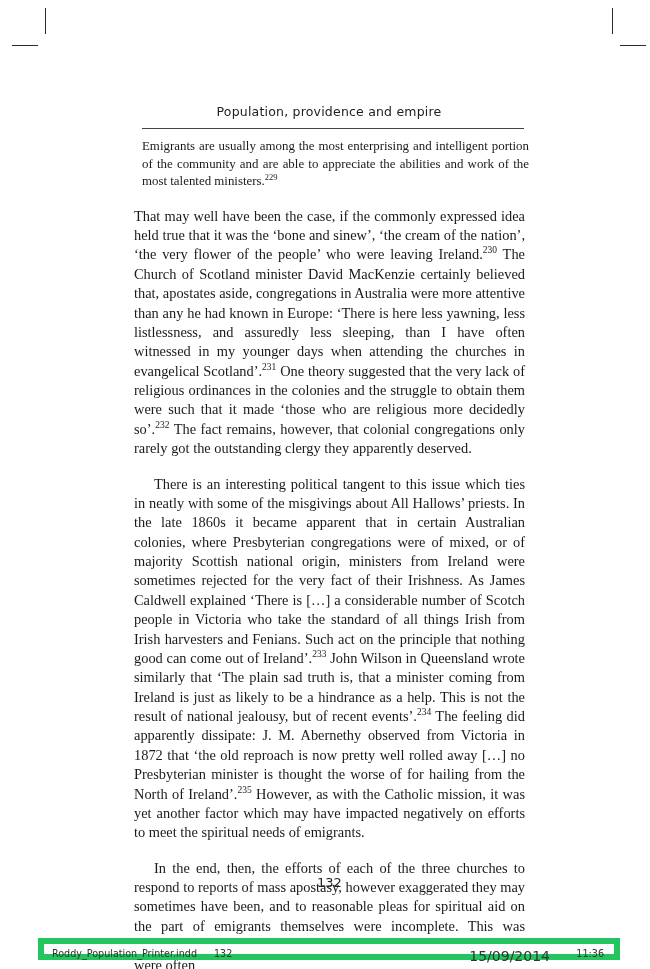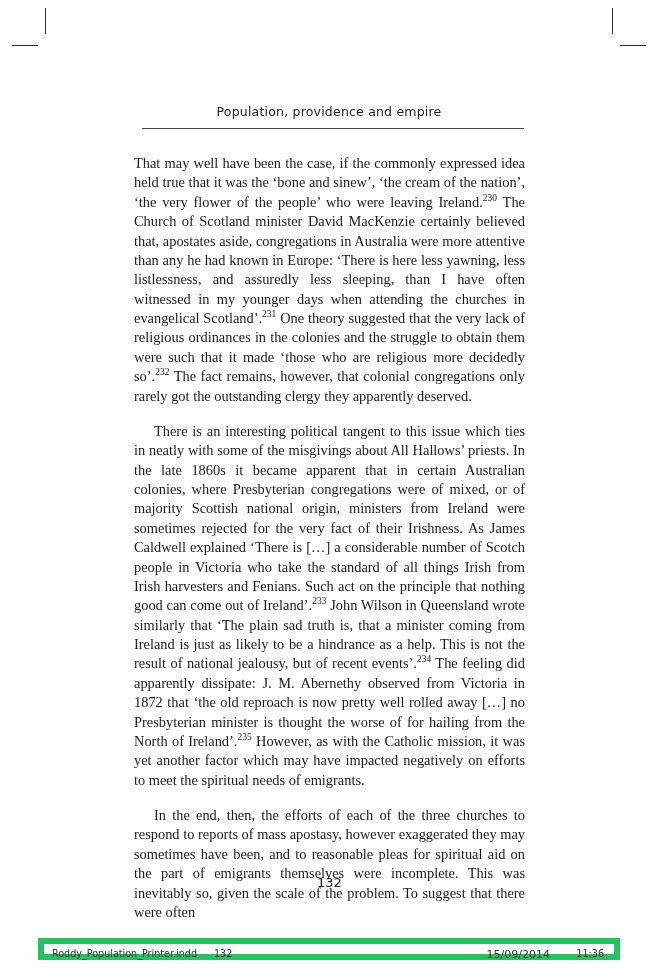--- a/index.html
+++ b/index.html
@@ -120,21 +120,21 @@
     left: 170px;
     top: 4px;
     font-size: 9.6px;
     font-family: "DejaVu Sans", sans-serif;
     color: #333;
   }
   .slug-date {
     position: absolute;
     right: 64px;
     top: 4px;
-    font-size: 11px;
+    font-size: 14px;
     font-family: "DejaVu Sans", sans-serif;
     color: #333;
   }
   .slug-time {
     position: absolute;
     right: 10px;
     top: 4px;
     font-size: 9.6px;
     font-family: "DejaVu Sans", sans-serif;
     color: #333;
@@ -147,20 +147,23 @@
 
   <div class="crop-mark cm-v" style="left:41px; top:8px;"></div>
   <div class="crop-mark cm-v" style="left:608px; top:8px;"></div>
   <div class="crop-mark cm-h" style="left:8px; top:45px;"></div>
   <div class="crop-mark cm-h" style="left:616px; top:45px;"></div>
 
   <div class="running-head">Population, providence and empire</div>
   <div class="head-rule"></div>
 
   <div class="text-col">
+    <div class="blockquote">
+      <span>Emigrants are usually among the most enterprising and intelligent portion of the community and are able to appreciate the abilities and work of the most talented ministers.</span><sup>229</sup>
+    </div>
     <div id="paragraphs">
         <p>That may well have been the case, if the commonly expressed idea held true that it was the ‘bone and sinew’, ‘the cream of the nation’, ‘the very flower of the people’ who were leaving Ireland.<sup>230</sup> The Church of Scotland minister David MacKenzie certainly believed that, apostates aside, congregations in Australia were more attentive than any he had known in Europe: ‘There is here less yawning, less listlessness, and assuredly less sleeping, than I have often witnessed in my younger days when attending the churches in evangelical Scotland’.<sup>231</sup> One theory suggested that the very lack of religious ordinances in the colonies and the struggle to obtain them were such that it made ‘those who are religious more decidedly so’.<sup>232</sup> The fact remains, however, that colonial congregations only rarely got the outstanding clergy they apparently deserved.</p>
         <p class="indent">There is an interesting political tangent to this issue which ties in neatly with some of the misgivings about All Hallows’ priests. In the late 1860s it became apparent that in certain Australian colonies, where Presbyterian congregations were of mixed, or of majority Scottish national origin, ministers from Ireland were sometimes rejected for the very fact of their Irishness. As James Caldwell explained ‘There is […] a considerable number of Scotch people in Victoria who take the standard of all things Irish from Irish harvesters and Fenians. Such act on the principle that nothing good can come out of Ireland’.<sup>233</sup> John Wilson in Queensland wrote similarly that ‘The plain sad truth is, that a minister coming from Ireland is just as likely to be a hindrance as a help. This is not the result of national jealousy, but of recent events’.<sup>234</sup> The feeling did apparently dissipate: J. M. Abernethy observed from Victoria in 1872 that ‘the old reproach is now pretty well rolled away […] no Presbyterian minister is thought the worse of for hailing from the North of Ireland’.<sup>235</sup> However, as with the Catholic mission, it was yet another factor which may have impacted negatively on efforts to meet the spiritual needs of emigrants.</p>
         <p class="indent">In the end, then, the efforts of each of the three churches to respond to reports of mass apostasy, however exaggerated they may sometimes have been, and to reasonable pleas for spiritual aid on the part of emigrants themselves were incomplete. This was inevitably so, given the scale of the problem. To suggest that there were often</p>
       </div>
   </div>
 
   <div class="folio">132</div>
 
   <div class="slug">

